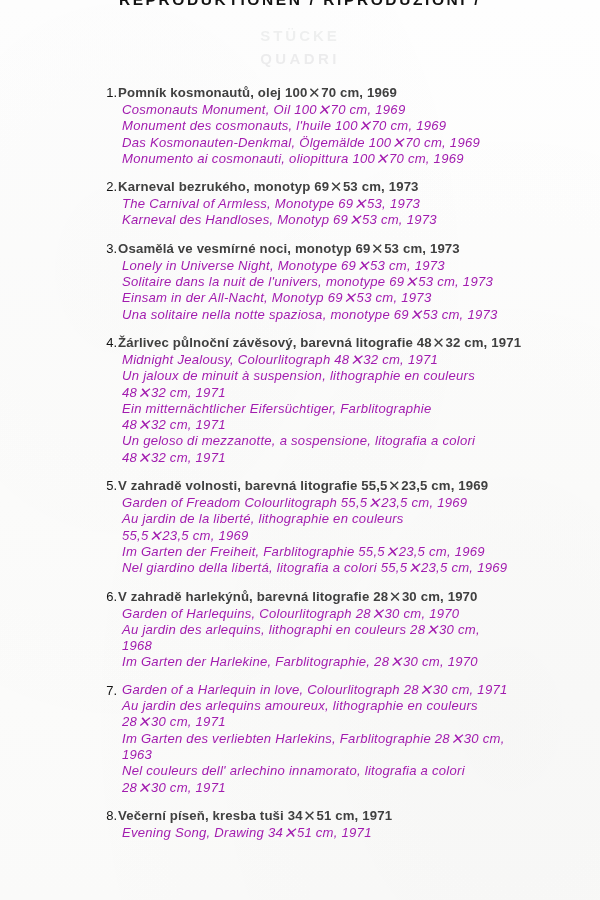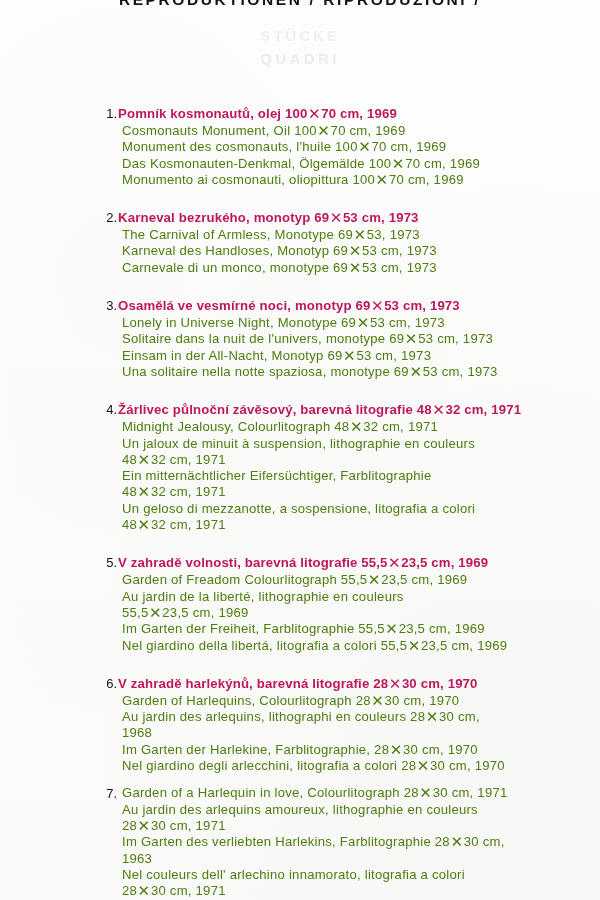--- a/index.html
+++ b/index.html
@@ -83,38 +83,38 @@
     width: 18px;
     text-align: right;
     font-size: 13px;
     font-weight: 400;
     color: #141414;
     line-height: 17px;
   }
   .entry-title {
     font-size: 13.2px;
     font-weight: 700;
-    color: #be185d;
+    color: #404040;
     line-height: 17px;
     letter-spacing: 0.15px;
     margin-left: -4px;
     margin-bottom: 1px;
-    margin-top: 21px;
   }
   .entry-translations {
     margin: 0;
     padding: 0;
     list-style: none;
   }
   .translation {
     font-size: 13.1px;
     font-weight: 400;
-    color: #4d7c0f;
+    color: #a21caf;
     line-height: 16.3px;
     letter-spacing: 0.25px;
+    font-style: italic;
   }
   .xsym {
     font-size: 15px;
     font-weight: 400;
     line-height: 0;
     position: relative;
     top: 1px;
     padding: 0 0.5px;
   }
   .entry-title .xsym {
@@ -147,21 +147,20 @@
           <li class="translation">Das Kosmonauten-Denkmal, Ölgemälde 100<span class="xsym">✕</span>70 cm, 1969</li>
           <li class="translation">Monumento ai cosmonauti, oliopittura 100<span class="xsym">✕</span>70 cm, 1969</li>
         </ul>
       </div>
       <div class="entry">
         <div class="entry-number">2.</div>
         <div class="entry-title">Karneval bezrukého, monotyp 69<span class="xsym">✕</span>53 cm, 1973</div>
         <ul class="entry-translations">
           <li class="translation">The Carnival of Armless, Monotype 69<span class="xsym">✕</span>53, 1973</li>
           <li class="translation">Karneval des Handloses, Monotyp 69<span class="xsym">✕</span>53 cm, 1973</li>
-          <li class="translation">Carnevale di un monco, monotype 69<span class="xsym">✕</span>53 cm, 1973</li>
         </ul>
       </div>
       <div class="entry">
         <div class="entry-number">3.</div>
         <div class="entry-title">Osamělá ve vesmírné noci, monotyp 69<span class="xsym">✕</span>53 cm, 1973</div>
         <ul class="entry-translations">
           <li class="translation">Lonely in Universe Night, Monotype 69<span class="xsym">✕</span>53 cm, 1973</li>
           <li class="translation">Solitaire dans la nuit de l'univers, monotype 69<span class="xsym">✕</span>53 cm, 1973</li>
           <li class="translation">Einsam in der All-Nacht, Monotyp 69<span class="xsym">✕</span>53 cm, 1973</li>
           <li class="translation">Una solitaire nella notte spaziosa, monotype 69<span class="xsym">✕</span>53 cm, 1973</li>
@@ -192,21 +191,20 @@
         </ul>
       </div>
       <div class="entry">
         <div class="entry-number">6.</div>
         <div class="entry-title">V zahradě harlekýnů, barevná litografie 28<span class="xsym">✕</span>30 cm, 1970</div>
         <ul class="entry-translations">
           <li class="translation">Garden of Harlequins, Colourlitograph 28<span class="xsym">✕</span>30 cm, 1970</li>
           <li class="translation">Au jardin des arlequins, lithographi en couleurs 28<span class="xsym">✕</span>30 cm,</li>
           <li class="translation">1968</li>
           <li class="translation">Im Garten der Harlekine, Farblitographie, 28<span class="xsym">✕</span>30 cm, 1970</li>
-          <li class="translation">Nel giardino degli arlecchini, litografia a colori 28<span class="xsym">✕</span>30 cm, 1970</li>
         </ul>
       </div>
       <div class="entry">
         <div class="entry-number">7.</div>
         <ul class="entry-translations">
           <li class="translation">Garden of a Harlequin in love, Colourlitograph 28<span class="xsym">✕</span>30 cm, 1971</li>
           <li class="translation">Au jardin des arlequins amoureux, lithographie en couleurs</li>
           <li class="translation">28<span class="xsym">✕</span>30 cm, 1971</li>
           <li class="translation">Im Garten des verliebten Harlekins, Farblitographie 28<span class="xsym">✕</span>30 cm,</li>
           <li class="translation">1963</li>

